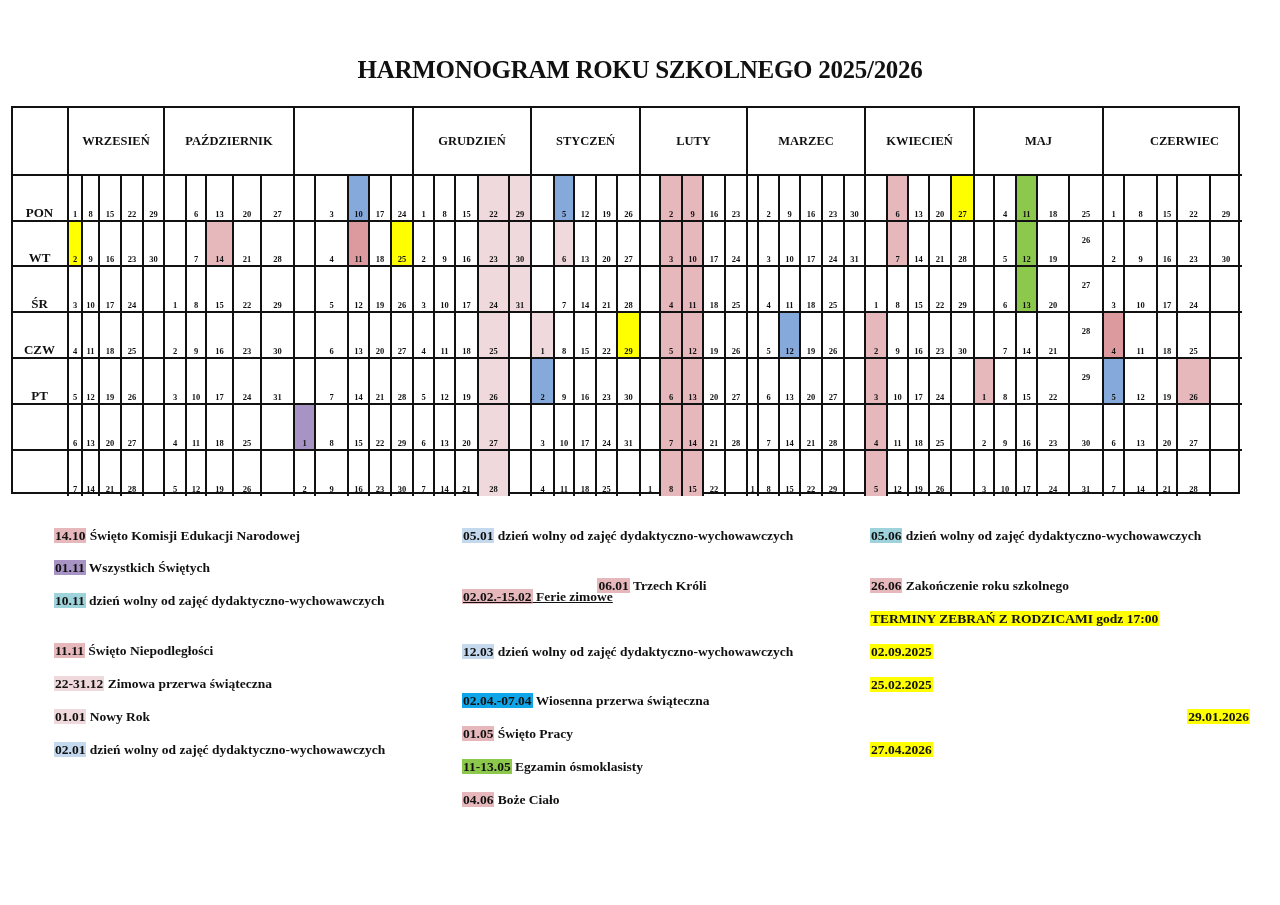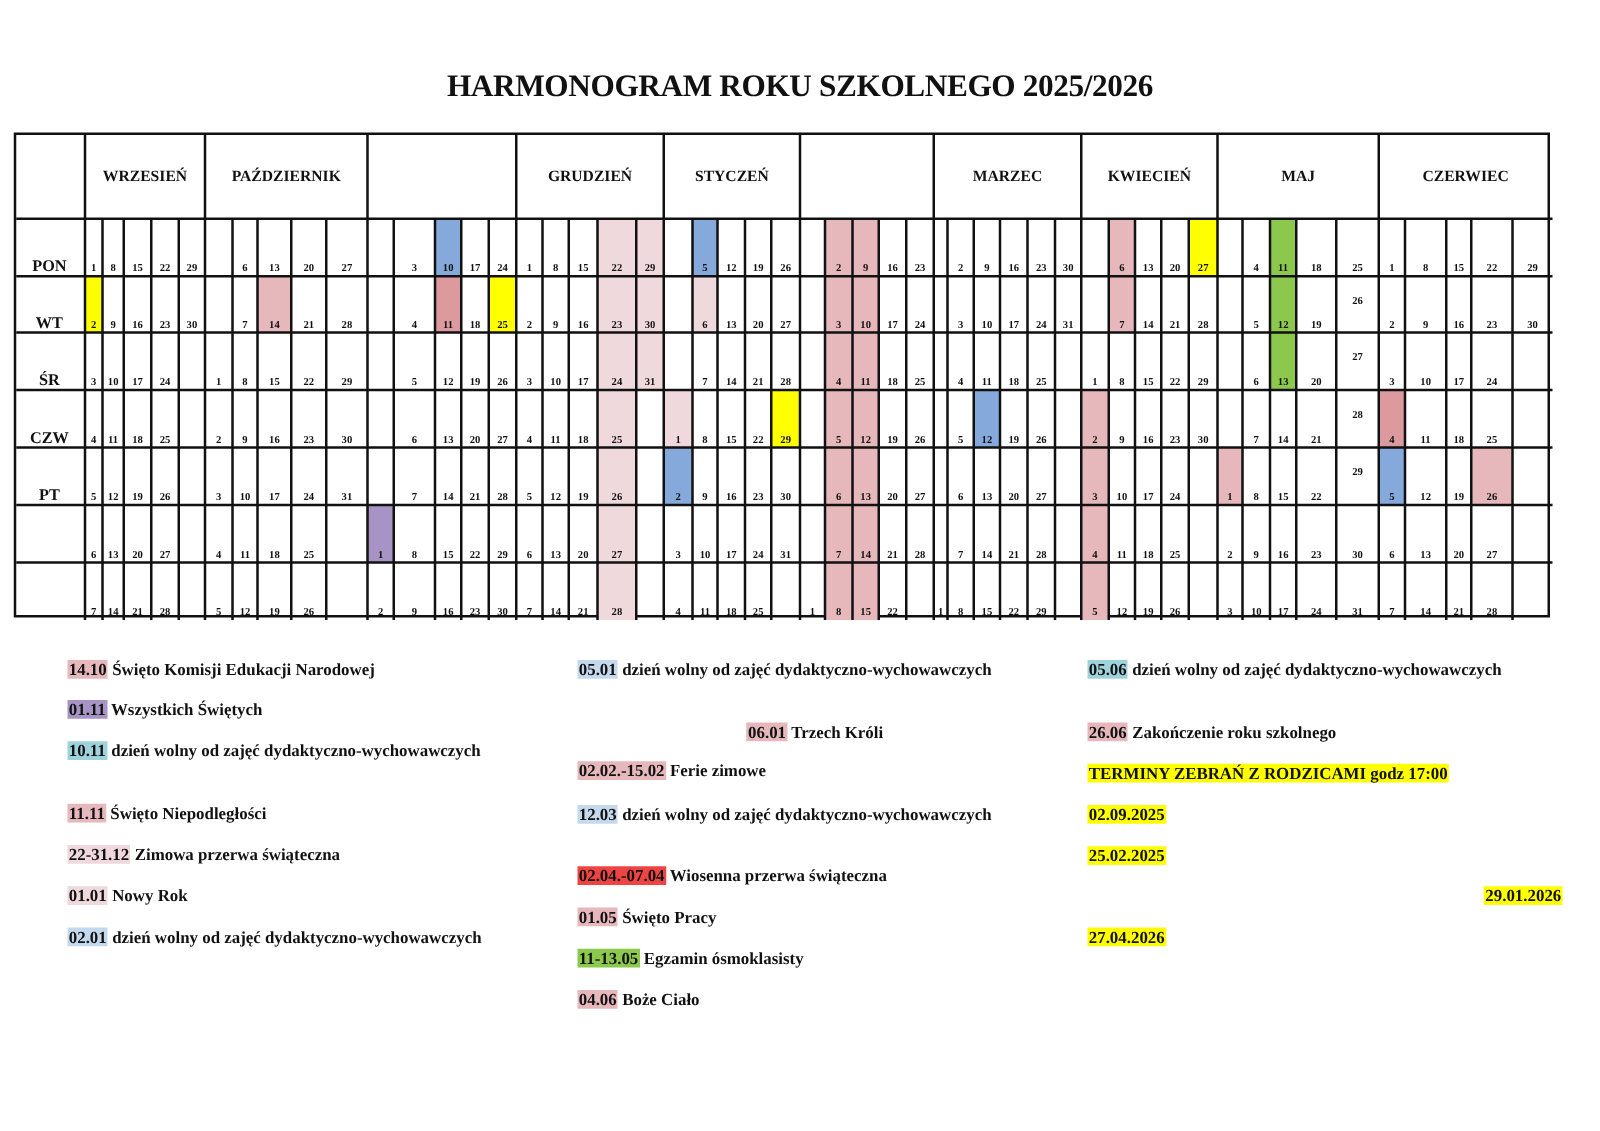--- a/index.html
+++ b/index.html
@@ -990,24 +990,25 @@
     </div>
     <div class="cell" style="left: 1197px; top: 158px; width: 32px; height: 46px;"></div>
     <div class="cell" style="left: 1197px; top: 204px; width: 32px; height: 46px;"></div>
     <div class="cell" style="left: 1197px; top: 250px; width: 32px; height: 46px;"></div>
     <div class="cell" style="left: 1197px; top: 296px; width: 32px; height: 46px;"></div>
     <div class="cell" style="left: 1197px; top: 342px; width: 32px; height: 46px;"></div>
     <div class="month-label" style="left: 55px; top: 0px; width: 96px;">WRZESIEŃ</div>
     <div class="month-label" style="left: 151px; top: 0px; width: 130px;">PAŹDZIERNIK</div>
     <div class="month-label" style="left: 400px; top: 0px; width: 118px;">GRUDZIEŃ</div>
     <div class="month-label" style="left: 518px; top: 0px; width: 109px;">STYCZEŃ</div>
+    <div class="month-label" style="left: 627px; top: 0px; width: 107px;">LUTY</div>
     <div class="month-label" style="left: 852px; top: 0px; width: 109px;">KWIECIEŃ</div>
     <div class="month-label" style="left: 734px; top: 0px; width: 118px;">MARZEC</div>
     <div class="month-label" style="left: 961px; top: 0px; width: 129px;">MAJ</div>
-    <div class="month-label" style="left: 1090px; top: 0px; width: 139px;">CZERWIEC</div>
+    <div class="month-label" style="left: 1090px; top: 0px; width: 139px; padding-left: 12px;">CZERWIEC</div>
     <div class="day-label" style="left: 0px; top: 97px;">PON</div>
     <div class="day-label" style="left: 0px; top: 142px;">WT</div>
     <div class="day-label" style="left: 0px; top: 188px;">ŚR</div>
     <div class="day-label" style="left: 0px; top: 234px;">CZW</div>
     <div class="day-label" style="left: 0px; top: 280px;">PT</div>
     <div class="day-label" style="left: 0px; top: 326px;"></div>
     <div class="day-label" style="left: 0px; top: 372px;"></div>
     <div class="hline" style="left: 0px; top: 66px; width: 1229px;"></div>
     <div class="hline" style="left: 0px; top: 112px; width: 1229px;"></div>
     <div class="hline" style="left: 0px; top: 157px; width: 1229px;"></div>
@@ -1071,23 +1072,23 @@
 <div class="legend" id="legend">
     <div class="item" style="left: 54px; top: 527px;"><span class="hl" style="background: rgb(230, 184, 188);">14.10</span><span> Święto Komisji Edukacji Narodowej</span></div>
     <div class="item" style="left: 54px; top: 559px;"><span class="hl" style="background: rgb(168, 148, 196);">01.11</span><span> Wszystkich Świętych</span></div>
     <div class="item" style="left: 54px; top: 592px;"><span class="hl" style="background: rgb(159, 211, 220);">10.11</span><span> dzień wolny od zajęć dydaktyczno-wychowawczych</span></div>
     <div class="item" style="left: 54px; top: 642px;"><span class="hl" style="background: rgb(230, 184, 188);">11.11</span><span> Święto Niepodległości</span></div>
     <div class="item" style="left: 54px; top: 675px;"><span class="hl" style="background: rgb(240, 217, 220);">22-31.12</span><span> Zimowa przerwa świąteczna</span></div>
     <div class="item" style="left: 54px; top: 708px;"><span class="hl" style="background: rgb(240, 217, 220);">01.01</span><span> Nowy Rok</span></div>
     <div class="item" style="left: 54px; top: 741px;"><span class="hl" style="background: rgb(197, 217, 238);">02.01</span><span> dzień wolny od zajęć dydaktyczno-wychowawczych</span></div>
     <div class="item" style="left: 462px; top: 527px;"><span class="hl" style="background: rgb(197, 217, 238);">05.01</span><span> dzień wolny od zajęć dydaktyczno-wychowawczych</span></div>
     <div class="item" style="left: 462px; top: 577px; text-align: center;"><span class="hl" style="background: rgb(230, 184, 188);">06.01</span><span> Trzech Króli</span></div>
-    <div class="item" style="left: 462px; top: 608px;"><span class="hl" style="background: rgb(230, 184, 188);">02.02.-15.02</span><span> Ferie zimowe</span></div>
+    <div class="item" style="left: 462px; top: 588px; text-decoration: underline;"><span class="hl" style="background: rgb(230, 184, 188);">02.02.-15.02</span><span> Ferie zimowe</span></div>
     <div class="item" style="left: 462px; top: 643px;"><span class="hl" style="background: rgb(197, 217, 238);">12.03</span><span> dzień wolny od zajęć dydaktyczno-wychowawczych</span></div>
-    <div class="item" style="left: 462px; top: 692px;"><span class="hl" style="background: #ef4444;">02.04.-07.04</span><span> Wiosenna przerwa świąteczna</span></div>
+    <div class="item" style="left: 462px; top: 692px;"><span class="hl" style="background: #0ea5e9;">02.04.-07.04</span><span> Wiosenna przerwa świąteczna</span></div>
     <div class="item" style="left: 462px; top: 725px;"><span class="hl" style="background: rgb(230, 184, 188);">01.05</span><span> Święto Pracy</span></div>
     <div class="item" style="left: 462px; top: 758px;"><span class="hl" style="background: rgb(140, 200, 75);">11-13.05</span><span> Egzamin ósmoklasisty</span></div>
     <div class="item" style="left: 462px; top: 791px;"><span class="hl" style="background: rgb(230, 184, 188);">04.06</span><span> Boże Ciało</span></div>
     <div class="item" style="left: 870px; top: 527px;"><span class="hl" style="background: rgb(159, 211, 220);">05.06</span><span> dzień wolny od zajęć dydaktyczno-wychowawczych</span></div>
     <div class="item" style="left: 870px; top: 577px;"><span class="hl" style="background: rgb(230, 184, 188);">26.06</span><span> Zakończenie roku szkolnego</span></div>
     <div class="item meetings" style="left: 870px; top: 610px; width: 400px;"><span class="hl">TERMINY ZEBRAŃ Z RODZICAMI godz 17:00</span></div>
     <div class="item meetings" style="left: 870px; top: 643px;"><span class="hl">02.09.2025</span></div>
     <div class="item meetings" style="left: 870px; top: 676px;"><span class="hl">25.02.2025</span></div>
     <div class="item meetings" style="left: 870px; top: 708px; text-align: right;"><span class="hl">29.01.2026</span></div>
     <div class="item meetings" style="left: 870px; top: 741px;"><span class="hl">27.04.2026</span></div>

